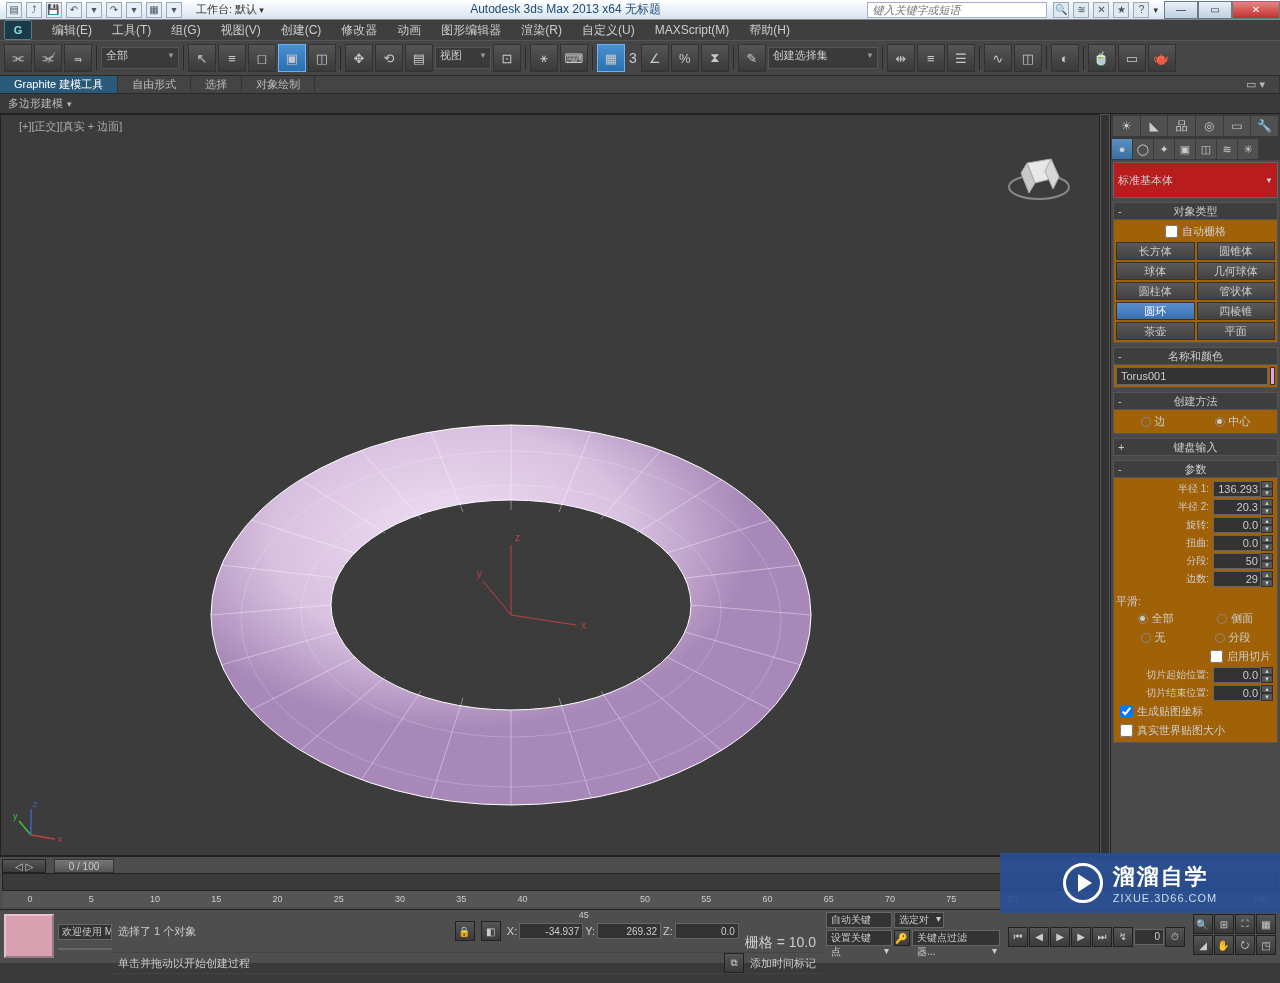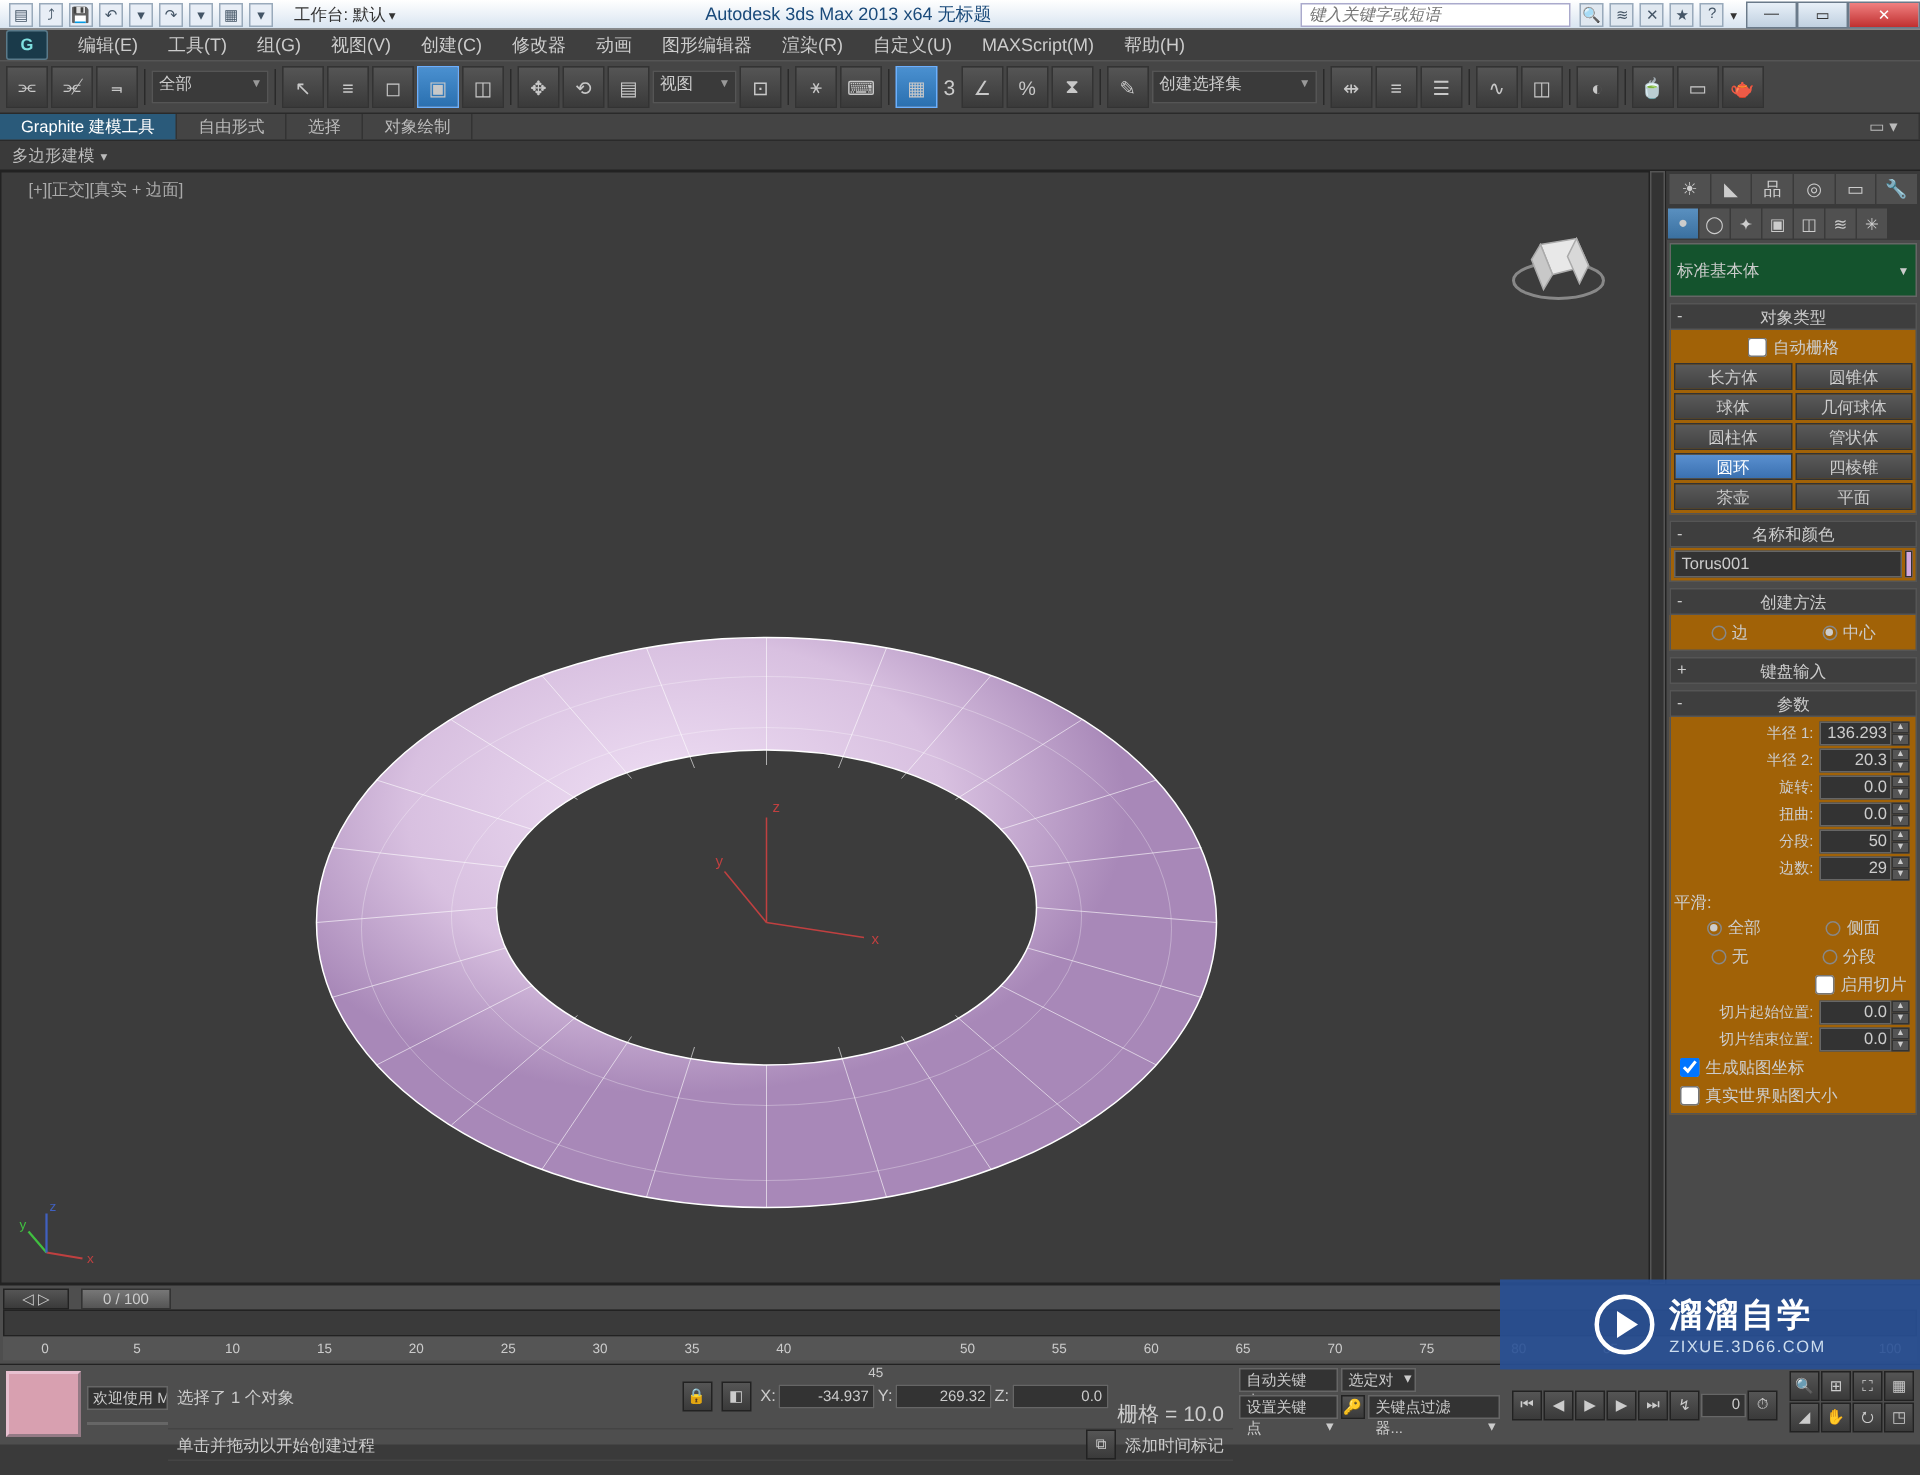--- a/index.html
+++ b/index.html
@@ -45,21 +45,21 @@
 .vp-label { position: absolute; top: 4px; left: 18px; color: #aaa; font-size: 11px; }
 .viewcube-wrap { position: absolute; top: 20px; right: 20px; width: 80px; height: 80px; }
 
 
 .cmd-panel { width: 170px; background: #4a4a4a; border-left: 1px solid #222; display: flex; flex-direction: column; }
 .cmd-tabs { height: 24px; background: #3a3a3a; display: flex; gap: 1px; padding: 2px; }
 .cmd-tab { flex: 1; background: #505050; display:flex; align-items:center; justify-content:center; font-size: 12px; }
 .sub-tabs { height: 22px; background: #3a3a3a; display: flex; gap: 1px; padding: 1px; }
 .sub-tab { width: 20px; background: #505050; display:flex; align-items:center; justify-content:center; font-size: 11px; }
 .sub-tab.active { background: linear-gradient(#5a90c0,#3a70a0); }
-.cmd-dropdown { height: 20px; background: #14532d; border: 1px solid #666; margin: 2px; display: flex; align-items: center; padding: 17px 4px; position: relative; }
+.cmd-dropdown { height: 20px; background: #b91c1c; border: 1px solid #666; margin: 2px; display: flex; align-items: center; padding: 17px 4px; position: relative; }
 .cmd-dropdown::after { content: "▼"; position: absolute; right: 4px; font-size: 8px; }
 
 
 .rollout { margin: 2px; }
 .rollout-head { height: 18px; background: #3e3e3e; border: 1px solid #555; display: flex; align-items: center; justify-content: center; color: #ccc; font-size: 11px; position: relative; }
 .rollout-head .toggle { position: absolute; left: 4px; }
 .rollout-body { background: #a16207; padding: 2px; border: 1px solid #555; border-top: none; }
 .btn-grid { display: grid; grid-template-columns: 1fr 1fr; gap: 2px; }
 .prim-btn { height: 18px; border: 1px solid #333; background: linear-gradient(#5a5a5a,#424242); color: #ccc; font-size: 11px; display:flex; align-items:center; justify-content:center; }
 .prim-btn.active { background: linear-gradient(#5a90d0,#3a70b0); color: #fff; }

